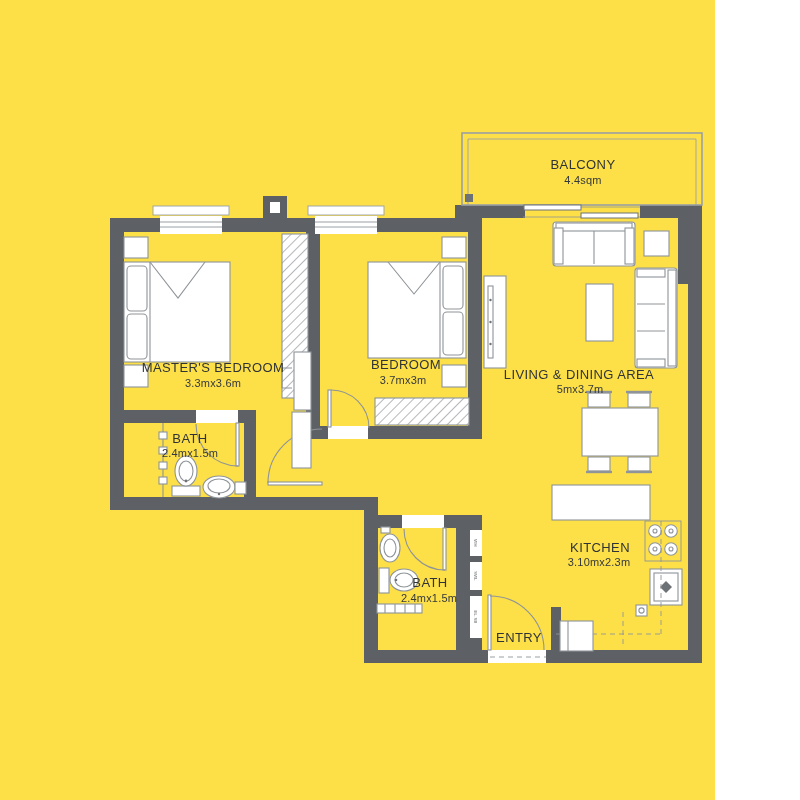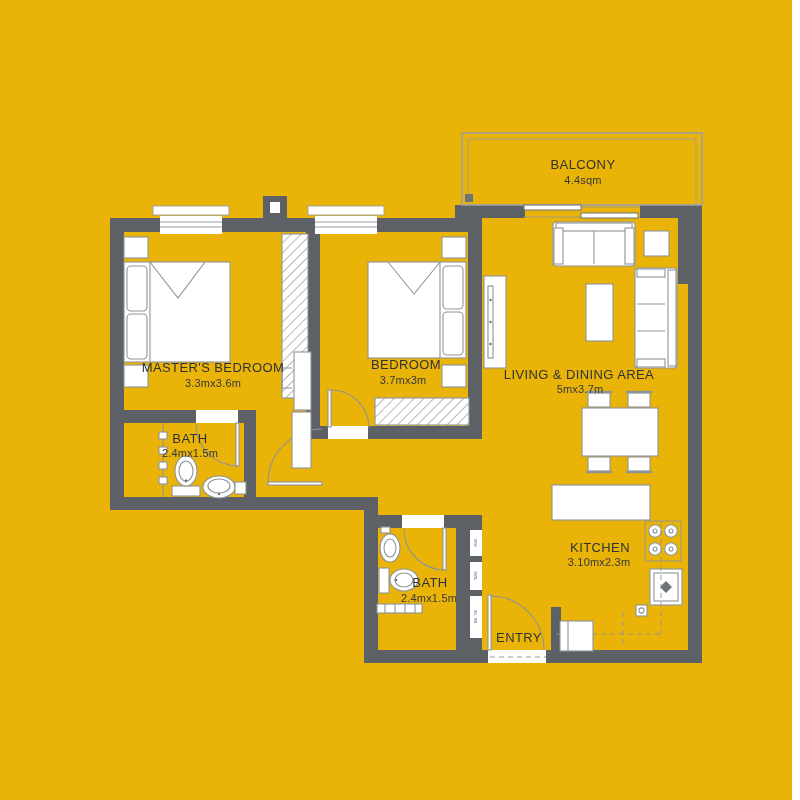--- a/index.html
+++ b/index.html
@@ -1,16 +1,16 @@
 <!DOCTYPE html>
 <html><head>
 <meta charset="utf-8">
 <style>
   html,body{margin:0;padding:0;background:#ffffff;}
-  .canvas{position:relative;width:792px;height:800px;background:#eab308;overflow:hidden;
+  .canvas{position:relative;width:715px;height:800px;background:#fde047;overflow:hidden;
           font-family:"Liberation Sans",sans-serif;text-decoration:underline;}
   svg{position:absolute;left:0;top:0;}
   text{font-family:"Liberation Sans",sans-serif;}
   .room-name{font-size:13px;letter-spacing:.4px;fill:#2f3337;}
   .room-dim{font-size:11px;letter-spacing:.2px;fill:#34383c;}
   .niche-label{font-size:4.2px;fill:#5a5f63;letter-spacing:.2px;}
 </style>
 </head>
 <body>
 

